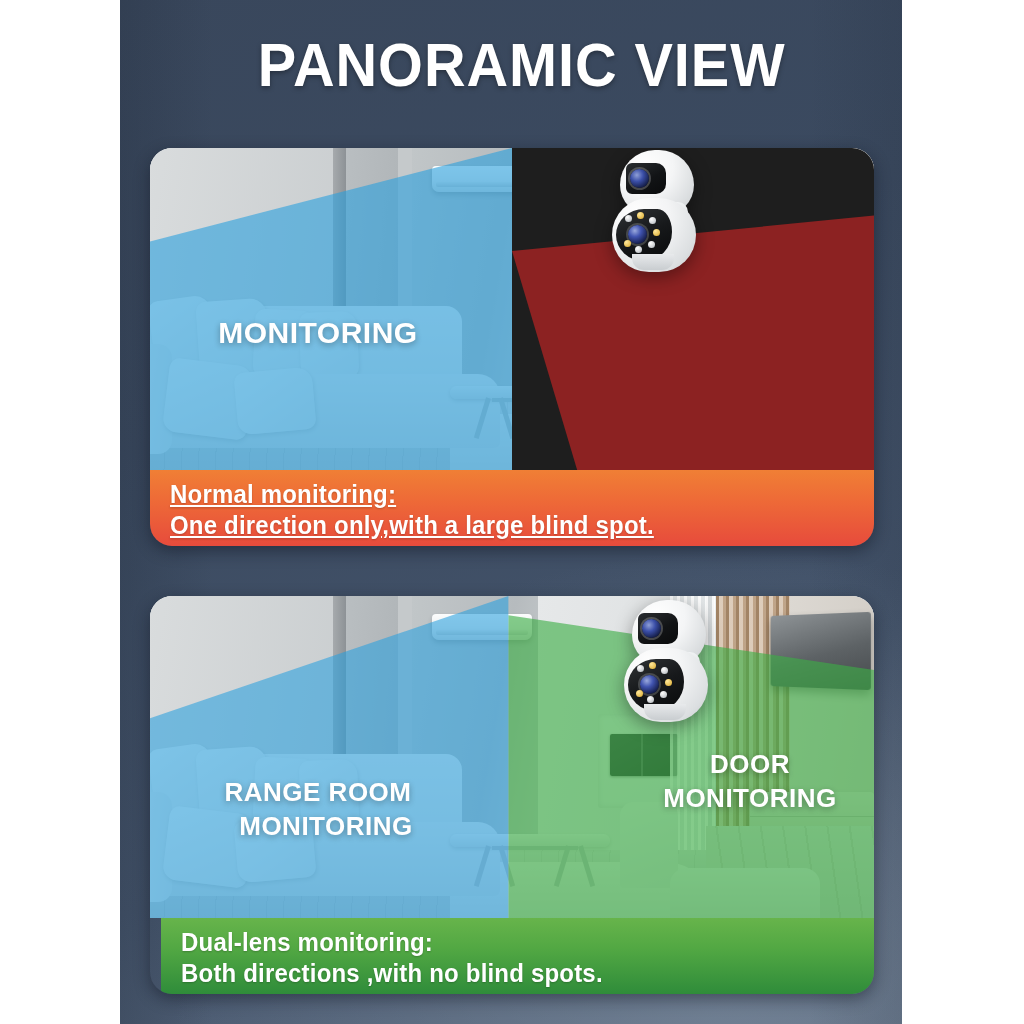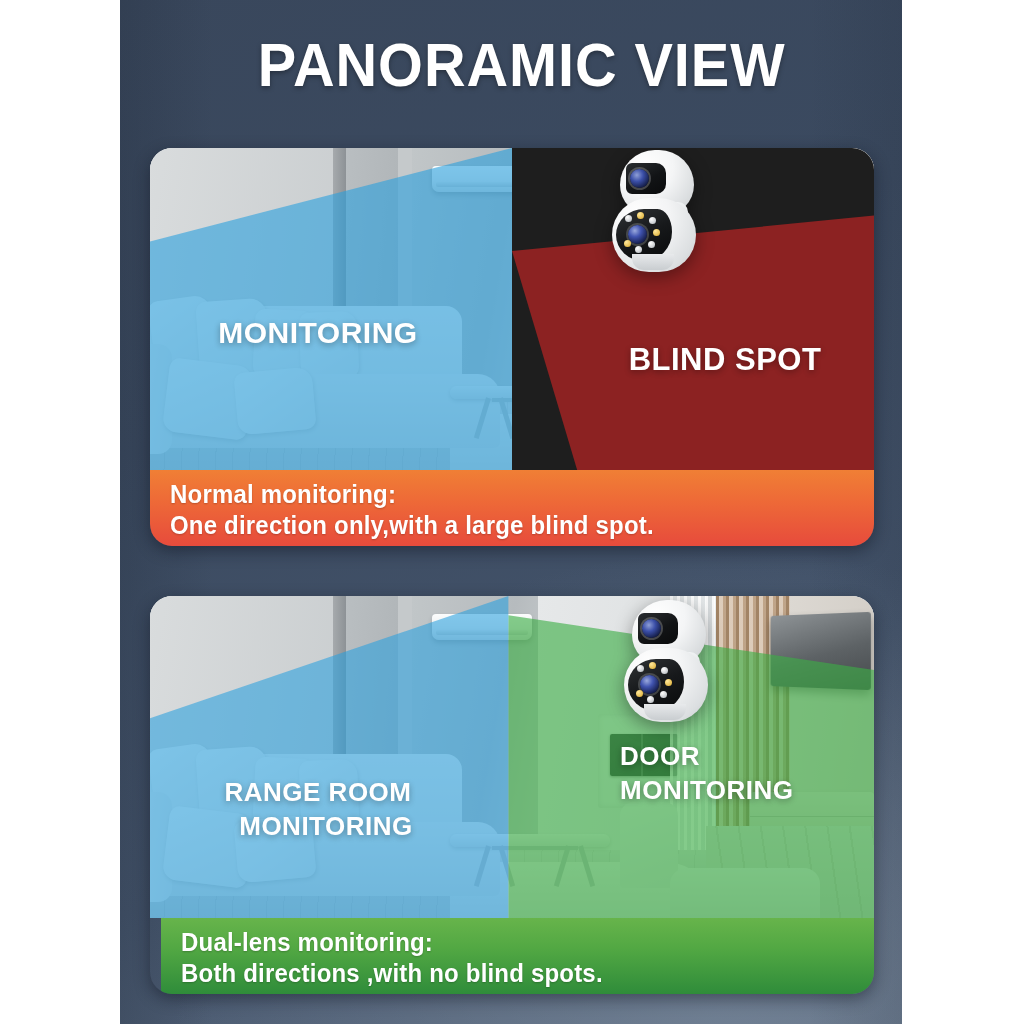--- a/index.html
+++ b/index.html
@@ -330,42 +330,43 @@
   #lbl-blind-spot{
     left:430px; top:192px; width:290px;
     font-size:31px; text-align:center;
   }
   #lbl-living-room{
     left:8px; top:180px; width:320px;
     font-size:26px; text-align:center;
   }
   #lbl-living-room .l2{ display:block; padding-left:16px; }
   #lbl-door-monitoring{
-    left:470px; top:144px; width:260px;
-    font-size:26px; 
+    left:470px; top:152px; width:260px;
+    font-size:26px; text-align:center;
   }
 
   
   .caption{
     position:absolute;
     left:0; bottom:0;
     width:724px;
     height:76px;
     box-sizing:border-box;
     padding: 9px 0 0 20px;
     color:#ffffff;
     font-weight:bold;
     font-size:25px;
     line-height:1.22;
     letter-spacing:0.2px;
     text-shadow: 0 1px 2px rgba(0,0,0,.22);
     font-family:"Liberation Sans", sans-serif;
   }
   #caption-top{
     background: linear-gradient(180deg,#f07f35 0%, #ee6b37 38%, #e74b3c 100%);
+    text-decoration: underline;
   }
   #caption-bottom{
     background: linear-gradient(180deg,#67b44b 0%, #52a843 40%, #2f8c3a 100%);
     margin-left: 11px;
   }
   .caption span{ display:block; }
   .caption .c1{ transform: scaleX(0.96); transform-origin:left center; }
   .caption .c2{ transform: scaleX(0.96); transform-origin:left center; }
 
   
@@ -490,21 +491,20 @@
       <div class="overlay">
         <div class="black-area"></div>
         <div class="red-wedge"></div>
         <div class="wedge blue-wedge"></div>
       </div>
 
       <div class="scene-label" id="lbl-monitoring-range">
         <span class="l1">MONITORING</span>
       </div>
 
-      <div class="scene-label" id="lbl-blind-spot">BLIND SPOT</div>
 
       <div class="camera" id="camera-top">
         <div class="cam-upper">
           <div class="cam-upper-lens"></div>
         </div>
         <div class="cam-neck"></div>
         <div class="cam-lower">
           <div class="cam-lower-face">
             <div class="cam-lower-lens"></div>
             <div class="ir ir-w i1"></div>

